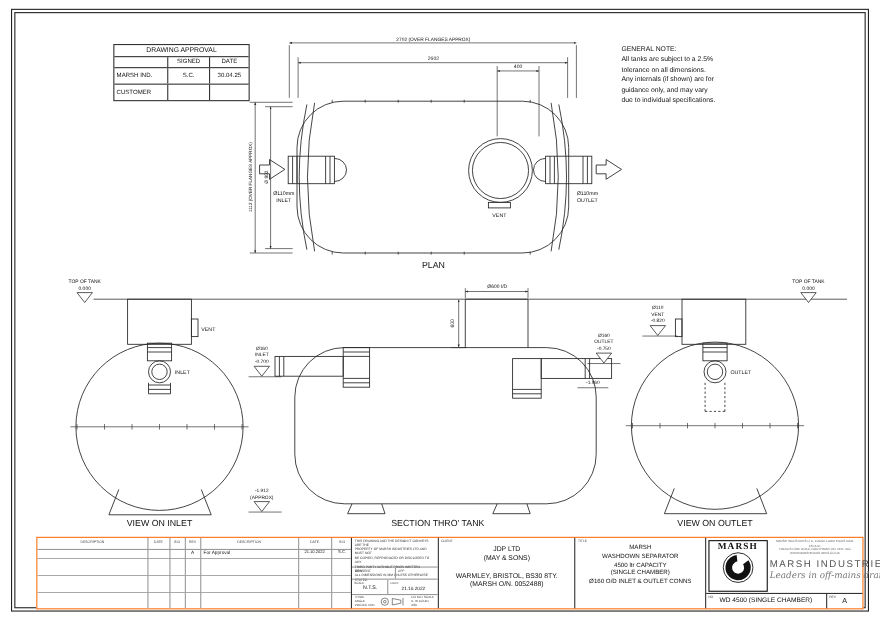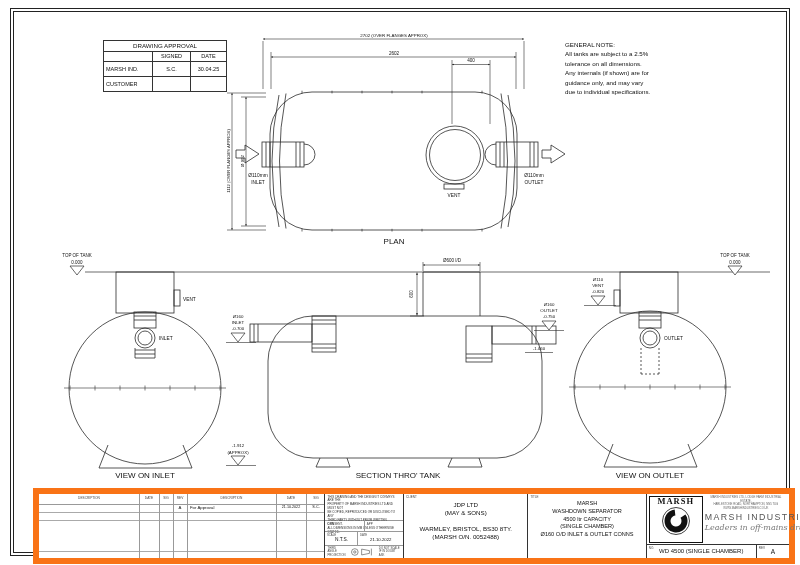--- a/index.html
+++ b/index.html
@@ -15,21 +15,21 @@
   .appr-row{display:flex;border-bottom:1px solid #333;}
   .appr-row:last-child{border-bottom:none;}
   .ac1{width:46px;border-right:1px solid #333;padding-left:2px;}
   .ac2{width:37px;border-right:1px solid #333;text-align:center;}
   .ac3{flex:1;text-align:center;}
   .h9 div,.h9{height:9px;line-height:9px;}
   .h14 div,.h14{height:14px;line-height:14px;}
   
   .note{left:565px;top:40px;width:170px;font-size:6.2px;line-height:9.4px;}
   
-  .tb{left:33px;top:488px;width:750px;height:64px;border:6px solid #f97316;display:flex;background:#fff;}
+  .tb{left:33px;top:488px;width:750px;height:64px;border:1px solid #f97316;display:flex;background:#fff;}
   .rev{position:relative;width:287px;border-right:1px solid #333;}
   .rev-rows{position:absolute;left:0;right:0;top:9.5px;bottom:0;border-top:0.5px solid #999;
     background:repeating-linear-gradient(to bottom,transparent 0 7.3px,#aaa 7.3px 7.8px);}
   .vl{position:absolute;top:0;bottom:0;width:0.5px;background:#999;}
   .rh{position:absolute;top:2px;font-size:3.2px;color:#444;text-align:center;}
   .re{position:absolute;top:11px;font-size:4.3px;}
   .info{width:78px;border-right:1px solid #333;display:flex;flex-direction:column;}
   .fine{height:23px;border-bottom:0.5px solid #999;font-size:3px;line-height:3.9px;padding:1.5px 2px;color:#333;}
   .drnapp{height:11px;border-bottom:0.5px solid #999;display:flex;}
   .drnapp>div{flex:1;font-size:3px;color:#444;padding:1px 0 0 2px;}

